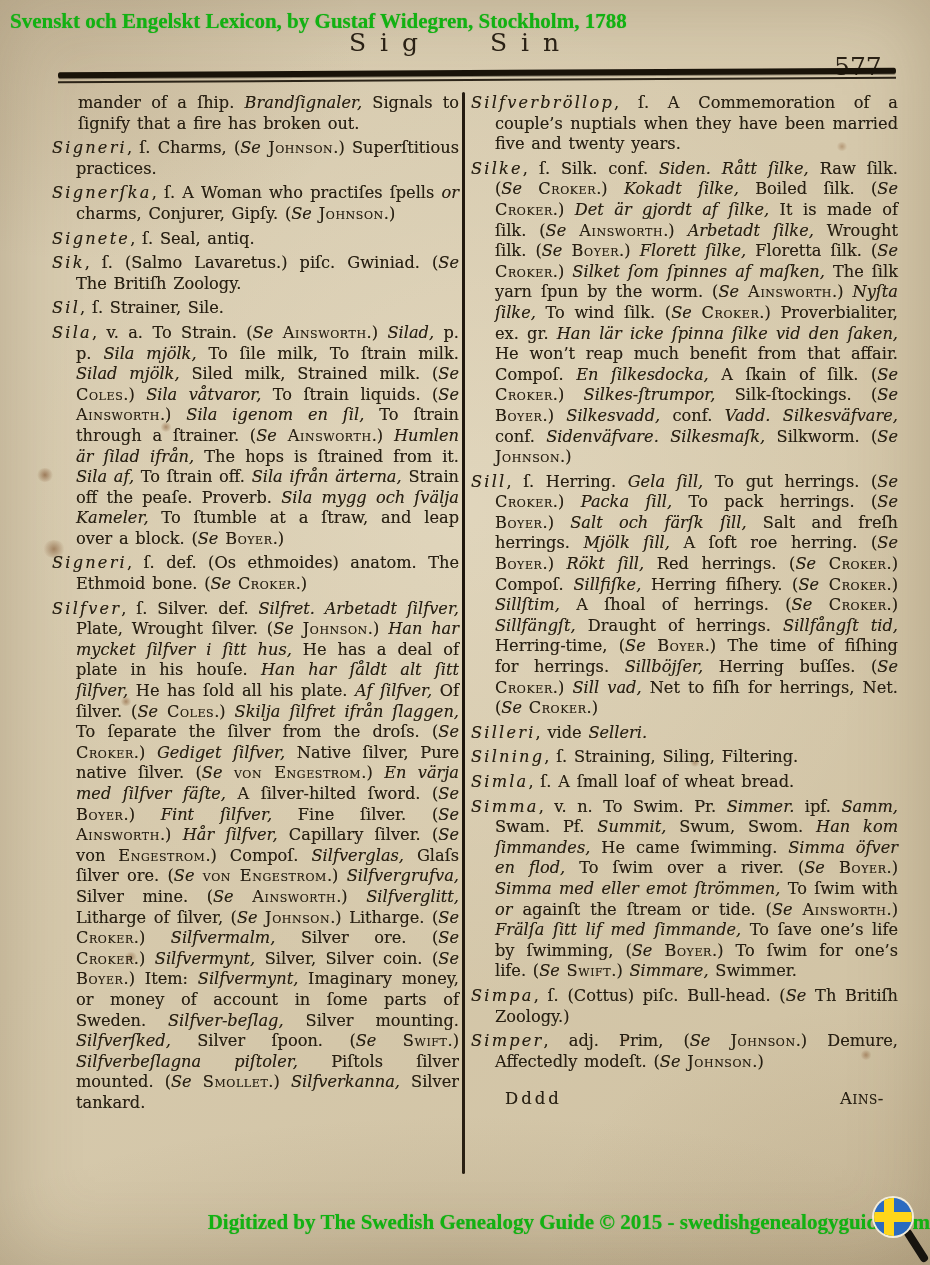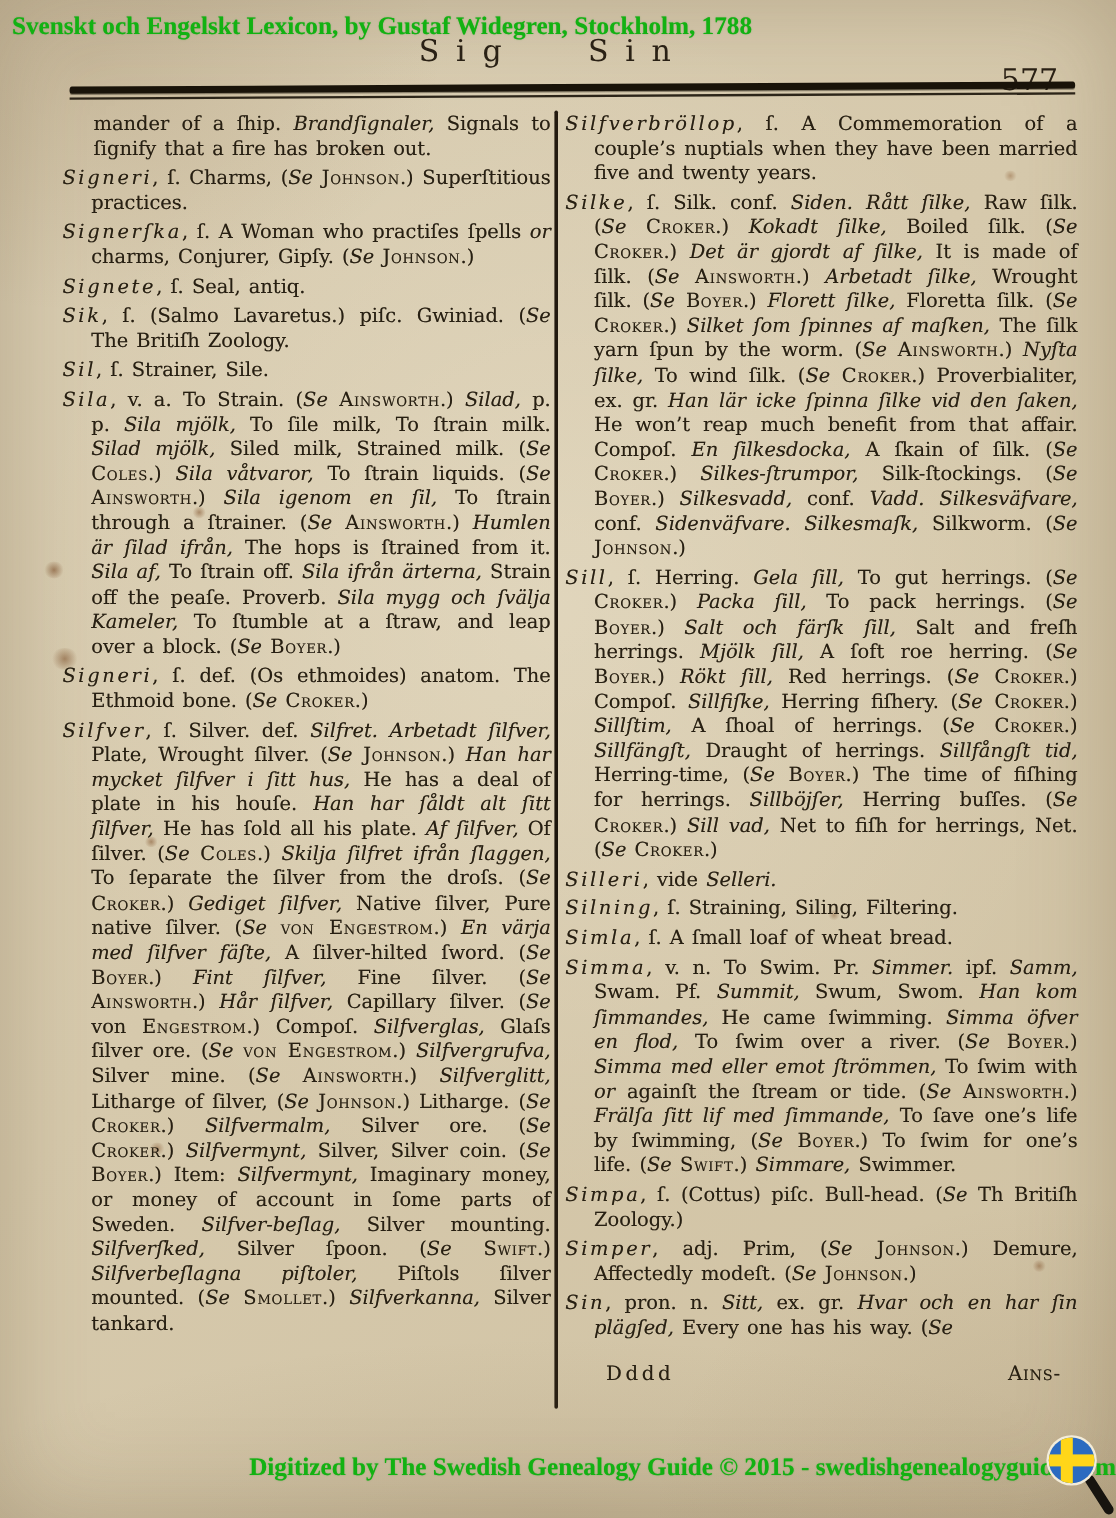--- a/index.html
+++ b/index.html
@@ -91,21 +91,20 @@
     <div id="col-right">
         <p class="entry"><span class="hw">Silfverbröllop</span>, ſ. A Commemoration of a couple’s nuptials when they have been married five and twenty years.</p>
         <p class="entry"><span class="hw">Silke</span>, ſ. Silk. conf. <span class="it">Siden. Rått ſilke,</span> Raw ſilk. (<span class="it">Se</span> <span class="sc">Croker</span>.) <span class="it">Kokadt ſilke,</span> Boiled ſilk. (<span class="it">Se</span> <span class="sc">Croker</span>.) <span class="it">Det är gjordt af ſilke,</span> It is made of ſilk. (<span class="it">Se</span> <span class="sc">Ainsworth</span>.) <span class="it">Arbetadt ſilke,</span> Wrought ſilk. (<span class="it">Se</span> <span class="sc">Boyer</span>.) <span class="it">Florett ſilke,</span> Floretta ſilk. (<span class="it">Se</span> <span class="sc">Croker</span>.) <span class="it">Silket ſom ſpinnes af maſken,</span> The ſilk yarn ſpun by the worm. (<span class="it">Se</span> <span class="sc">Ainsworth</span>.) <span class="it">Nyſta ſilke,</span> To wind ſilk. (<span class="it">Se</span> <span class="sc">Croker</span>.) Proverbialiter, ex. gr. <span class="it">Han lär icke ſpinna ſilke vid den ſaken,</span> He won’t reap much benefit from that affair. Compoſ. <span class="it">En ſilkesdocka,</span> A ſkain of ſilk. (<span class="it">Se</span> <span class="sc">Croker</span>.) <span class="it">Silkes-ſtrumpor,</span> Silk-ſtockings. (<span class="it">Se</span> <span class="sc">Boyer</span>.) <span class="it">Silkesvadd,</span> conf. <span class="it">Vadd. Silkesväfvare,</span> conf. <span class="it">Sidenväfvare. Silkesmaſk,</span> Silkworm. (<span class="it">Se</span> <span class="sc">Johnson</span>.)</p>
         <p class="entry"><span class="hw">Sill</span>, ſ. Herring. <span class="it">Gela ſill,</span> To gut herrings. (<span class="it">Se</span> <span class="sc">Croker</span>.) <span class="it">Packa ſill,</span> To pack herrings. (<span class="it">Se</span> <span class="sc">Boyer</span>.) <span class="it">Salt och färſk ſill,</span> Salt and freſh herrings. <span class="it">Mjölk ſill,</span> A ſoft roe herring. (<span class="it">Se</span> <span class="sc">Boyer</span>.) <span class="it">Rökt ſill,</span> Red herrings. (<span class="it">Se</span> <span class="sc">Croker</span>.) Compoſ. <span class="it">Sillfiſke,</span> Herring fiſhery. (<span class="it">Se</span> <span class="sc">Croker</span>.) <span class="it">Sillſtim,</span> A ſhoal of herrings. (<span class="it">Se</span> <span class="sc">Croker</span>.) <span class="it">Sillfängſt,</span> Draught of herrings. <span class="it">Sillfångſt tid,</span> Herring-time, (<span class="it">Se</span> <span class="sc">Boyer</span>.) The time of fiſhing for herrings. <span class="it">Sillböjſer,</span> Herring buſſes. (<span class="it">Se</span> <span class="sc">Croker</span>.) <span class="it">Sill vad,</span> Net to fiſh for herrings, Net. (<span class="it">Se</span> <span class="sc">Croker</span>.)</p>
         <p class="entry"><span class="hw">Silleri</span>, vide <span class="it">Selleri.</span></p>
         <p class="entry"><span class="hw">Silning</span>, ſ. Straining, Siling, Filtering.</p>
         <p class="entry"><span class="hw">Simla</span>, ſ. A ſmall loaf of wheat bread.</p>
         <p class="entry"><span class="hw">Simma</span>, v. n. To Swim. Pr. <span class="it">Simmer.</span> ipf. <span class="it">Samm,</span> Swam. Pf. <span class="it">Summit,</span> Swum, Swom. <span class="it">Han kom ſimmandes,</span> He came ſwimming. <span class="it">Simma öfver en flod,</span> To ſwim over a river. (<span class="it">Se</span> <span class="sc">Boyer</span>.) <span class="it">Simma med eller emot ſtrömmen,</span> To ſwim with <span class="it">or</span> againſt the ſtream or tide. (<span class="it">Se</span> <span class="sc">Ainsworth</span>.) <span class="it">Frälſa ſitt lif med ſimmande,</span> To ſave one’s life by ſwimming, (<span class="it">Se</span> <span class="sc">Boyer</span>.) To ſwim for one’s life. (<span class="it">Se</span> <span class="sc">Swift</span>.) <span class="it">Simmare,</span> Swimmer.</p>
         <p class="entry"><span class="hw">Simpa</span>, ſ. (Cottus) piſc. Bull-head. (<span class="it">Se</span> Th Britiſh Zoology.)</p>
         <p class="entry"><span class="hw">Simper</span>, adj. Prim, (<span class="it">Se</span> <span class="sc">Johnson</span>.) Demure, Affectedly modeſt. (<span class="it">Se</span> <span class="sc">Johnson</span>.)</p>
-        <p class="entry"><span class="hw">Sin</span>, pron. n. <span class="it">Sitt,</span> ex. gr. <span class="it">Hvar och en har ſin plägſed,</span> Every one has his way. (<span class="it">Se</span></p>
       </div>
     <div class="sig-row">
       <span class="sig">Dddd</span>
       <span class="catch">Ains-</span>
     </div>
   </div>
 
   <div class="green bottom">Digitized by The Swedish Genealogy Guide © 2015 - swedishgenealogyguide.com</div>
 
   <div class="logo">

